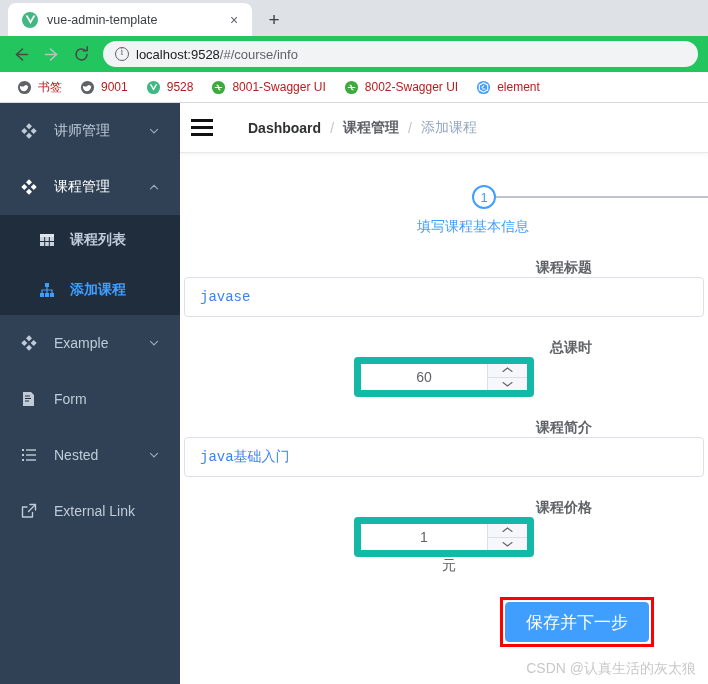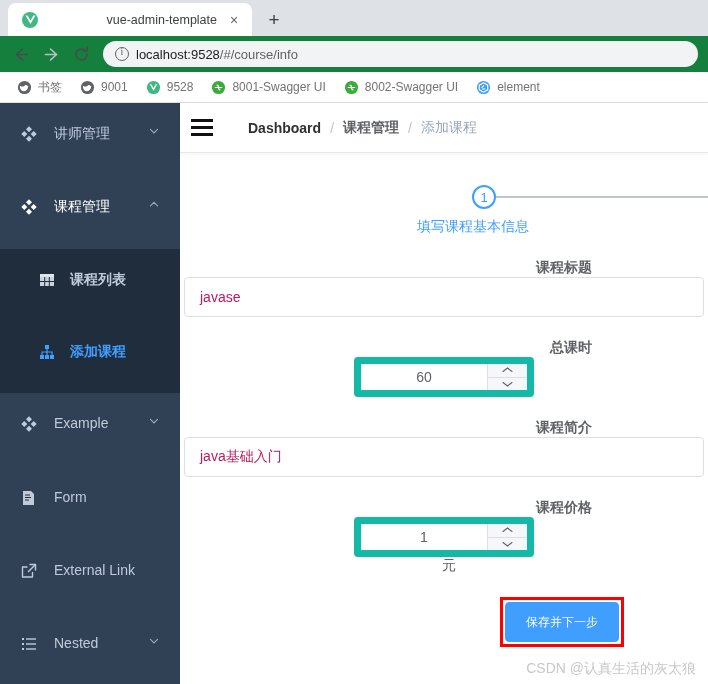--- a/index.html
+++ b/index.html
@@ -10,21 +10,20 @@
     overflow: hidden;
   }
 
   
   .browser { width: 708px; height: 684px; position: relative; }
 
   .tabstrip {
     height: 36px; background: #dee1e6;
     display: flex; align-items: flex-end; padding-left: 8px;
     position: relative;
-    text-align: right;
   }
   .tab {
     display: flex; align-items: center; gap: 9px;
     height: 33px; width: 244px;
     background: #ffffff;
     border-radius: 8px 8px 0 0;
     padding: 0 10px 0 14px;
     position: relative;
   }
   .tab-favicon {
@@ -42,21 +41,21 @@
     display: flex; align-items: center; justify-content: center;
     color: #5f6368; font-size: 14px; line-height: 1;
   }
   .newtab {
     width: 28px; height: 28px; margin-left: 8px; margin-bottom: 3px;
     display: flex; align-items: center; justify-content: center;
     color: #3c4043; font-size: 19px; line-height: 1; font-weight: 300;
   }
 
   .toolbar {
-    height: 36px; background: #15803d;
+    height: 36px; background: #22c55e;
     display: flex; align-items: center; gap: 0; padding: 0 6px;
   }
   .nav-btn {
     width: 30px; height: 30px; flex: none;
     display: flex; align-items: center; justify-content: center;
     color: #4a4a4a;
   }
   .nav-btn.disabled { color: #bdc1c6; }
   .omnibox {
     flex: 1; height: 26px; background: #f1f3f4; border-radius: 13px;
@@ -74,36 +73,35 @@
   }
   .url { font-size: 13px; color: #5f6368; white-space: nowrap; }
   .url b { color: #202124; font-weight: 400; }
 
   .bookmarks {
     height: 31px; background: #ffffff;
     display: flex; align-items: center; gap: 0;
     padding: 0 8px; border-bottom: 1px solid #dadce0;
   }
   .bm { display: flex; align-items: center; gap: 6px; padding: 0 9px; height: 24px; }
-  .bm-label { font-size: 12px; color: #737373; white-space: nowrap; }
+  .bm-label { font-size: 12px; color: #b91c1c; white-space: nowrap; }
   .bm-ic { width: 15px; height: 15px; flex: none; border-radius: 50%; display:block; }
 
   
   .app { display: flex; height: 583px; background: #fff; }
 
   .sidebar {
     width: 180px; flex: none; background: #304156;
     display: flex; flex-direction: column;
     overflow: hidden;
   }
   .menu-item {
-    height: 56px; display: flex; 
+    height: 56px; display: flex; align-items: center;
     padding: 0 20px; gap: 16px; color: #bfcbd9; font-size: 14px;
     position: relative;
-    margin-top: 22px;
   }
   .menu-ic { width: 18px; height: 18px; flex: none; display: block; }
   .menu-label { flex: 1; white-space: nowrap; }
   .arrow { width: 12px; height: 12px; flex: none; opacity: .75; }
 
   .submenu { background: #1f2d3d; }
   .submenu .menu-item { height: 50px; padding-left: 38px; gap: 14px; font-weight: bold; }
   .submenu .menu-item.active { color: #409eff; }
 
   .main { flex: 1; display: flex; flex-direction: column; background: #fff; min-width: 0; }
@@ -144,21 +142,21 @@
   
   .form { padding-top: 14px; }
   .form-row { display: flex; align-items: center; margin-bottom: 22px; flex-direction: column; }
   .form-label {
     width: 320px; text-align: right; padding-right: 12px;
     font-size: 14px; color: #606266; font-weight: bold; flex: none;
   }
   .input {
     height: 40px; border: 1px solid #dcdfe6; border-radius: 4px;
     background: #fff; display: flex; align-items: center;
-    padding: 16px 15px; font-size: 14px; color: #be185d;
+    padding: 16px 15px; font-size: 14px; color: #3b82f6; font-family: Liberation Mono, monospace;
   }
   .input.wide { width: 520px; }
   .number {
     width: 180px; height: 40px; border: 7px solid #14b8a6; border-radius: 4px;
     display: flex; position: relative; background: #fff; flex: none;
   }
   .number .val {
     flex: 1; display: flex; align-items: center; justify-content: center;
     font-size: 14px; color: #606266;
   }
@@ -173,21 +171,21 @@
   .number .spin div:first-child { border-bottom: 1px solid #dcdfe6; }
   .unit { font-size: 14px; color: #606266; margin-left: 10px; }
 
   .submit-wrap { display: flex; padding-left: 320px; margin-top: 4px; }
   .annot {
     border: 3px solid #ff0000; padding: 2px;
     display: inline-block; background: #fff;
   }
   .btn-primary {
     background: #409eff; border: 1px solid #409eff; color: #fff;
-    font-size: 12px; height: 40px; padding: 0 20px; border-radius: 4px;
+    font-size: 17px; height: 40px; padding: 0 20px; border-radius: 4px;
     display: flex; align-items: center; justify-content: center;
     font-family: Liberation Serif, serif;
   }
 
   .watermark {
     position: absolute; right: 12px; bottom: 8px;
     font-size: 14px; color: #c8c8c8; white-space: nowrap;
   }
 </style>
 </head>
@@ -340,40 +338,40 @@
       <div class="menu-item">
         <svg class="menu-ic" viewBox="0 0 18 18">
           <path d="M3 2 h8 l3 3 v11 h-11 Z" fill="#bfcbd9"></path>
           <path d="M5 6 h5 M5 8.5 h6 M5 11 h4" stroke="#1f2d3d" stroke-width="1"></path>
         </svg>
         <span class="menu-label">Form</span>
       </div>
 
       <div class="menu-item">
         <svg class="menu-ic" viewBox="0 0 18 18">
-          <path d="M10 2.5 h5.5 v5.5" stroke="#bfcbd9" stroke-width="1.4" fill="none" stroke-linecap="round" stroke-linejoin="round"></path>
-          <path d="M15 3 L8.5 9.5" stroke="#bfcbd9" stroke-width="1.4" stroke-linecap="round"></path>
-          <path d="M12.5 10.5 v4.5 h-10 v-10 h4.5" stroke="#bfcbd9" stroke-width="1.4" fill="none" stroke-linecap="round" stroke-linejoin="round"></path>
-        </svg>
-        <span class="menu-label">External Link</span>
-      </div>
-
-      <div class="menu-item">
-        <svg class="menu-ic" viewBox="0 0 18 18">
           <rect x="2" y="3" width="2" height="2" fill="#bfcbd9"></rect>
           <rect x="2" y="8" width="2" height="2" fill="#bfcbd9"></rect>
           <rect x="2" y="13" width="2" height="2" fill="#bfcbd9"></rect>
           <rect x="6" y="3.3" width="10" height="1.4" fill="#bfcbd9"></rect>
           <rect x="6" y="8.3" width="10" height="1.4" fill="#bfcbd9"></rect>
           <rect x="6" y="13.3" width="10" height="1.4" fill="#bfcbd9"></rect>
         </svg>
         <span class="menu-label">Nested</span>
         <svg class="arrow" viewBox="0 0 12 12">
           <path d="M2.5 4.3 L6 7.8 L9.5 4.3" stroke="#bfcbd9" stroke-width="1.2" fill="none" stroke-linecap="round"></path>
         </svg>
+      </div>
+
+      <div class="menu-item">
+        <svg class="menu-ic" viewBox="0 0 18 18">
+          <path d="M10 2.5 h5.5 v5.5" stroke="#bfcbd9" stroke-width="1.4" fill="none" stroke-linecap="round" stroke-linejoin="round"></path>
+          <path d="M15 3 L8.5 9.5" stroke="#bfcbd9" stroke-width="1.4" stroke-linecap="round"></path>
+          <path d="M12.5 10.5 v4.5 h-10 v-10 h4.5" stroke="#bfcbd9" stroke-width="1.4" fill="none" stroke-linecap="round" stroke-linejoin="round"></path>
+        </svg>
+        <span class="menu-label">External Link</span>
       </div>
     </div>
 
     <div class="main">
 
       <div class="navbar">
         <div class="hamburger">
           <div class="bars">
             <span></span>
               <span></span>

